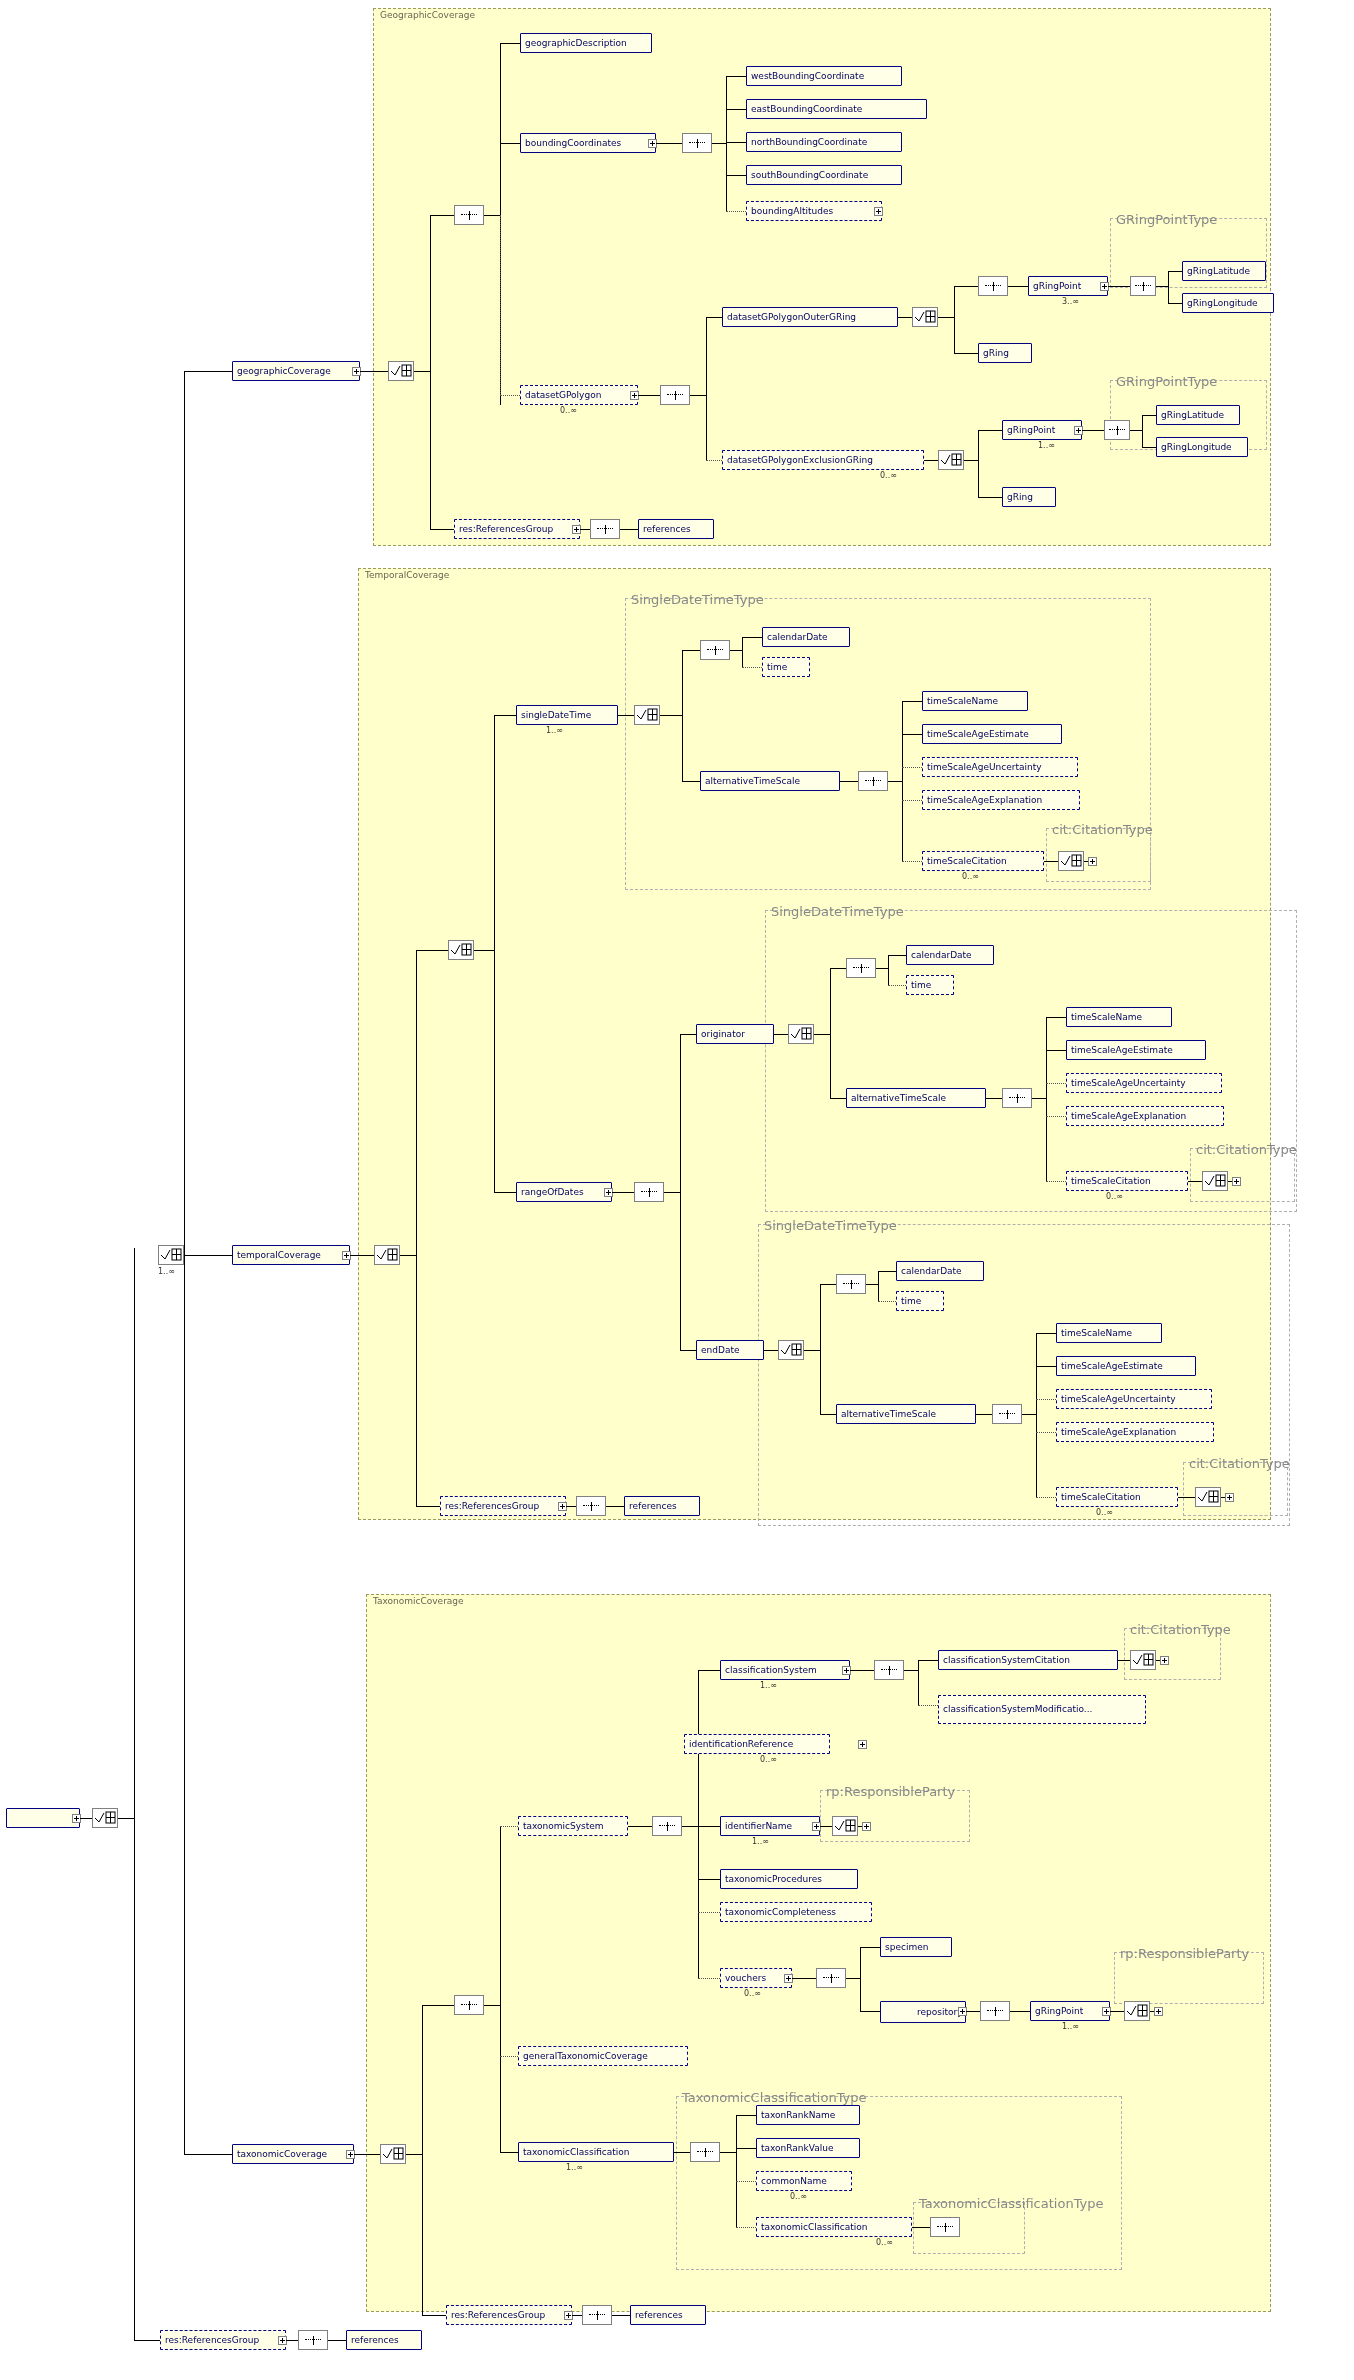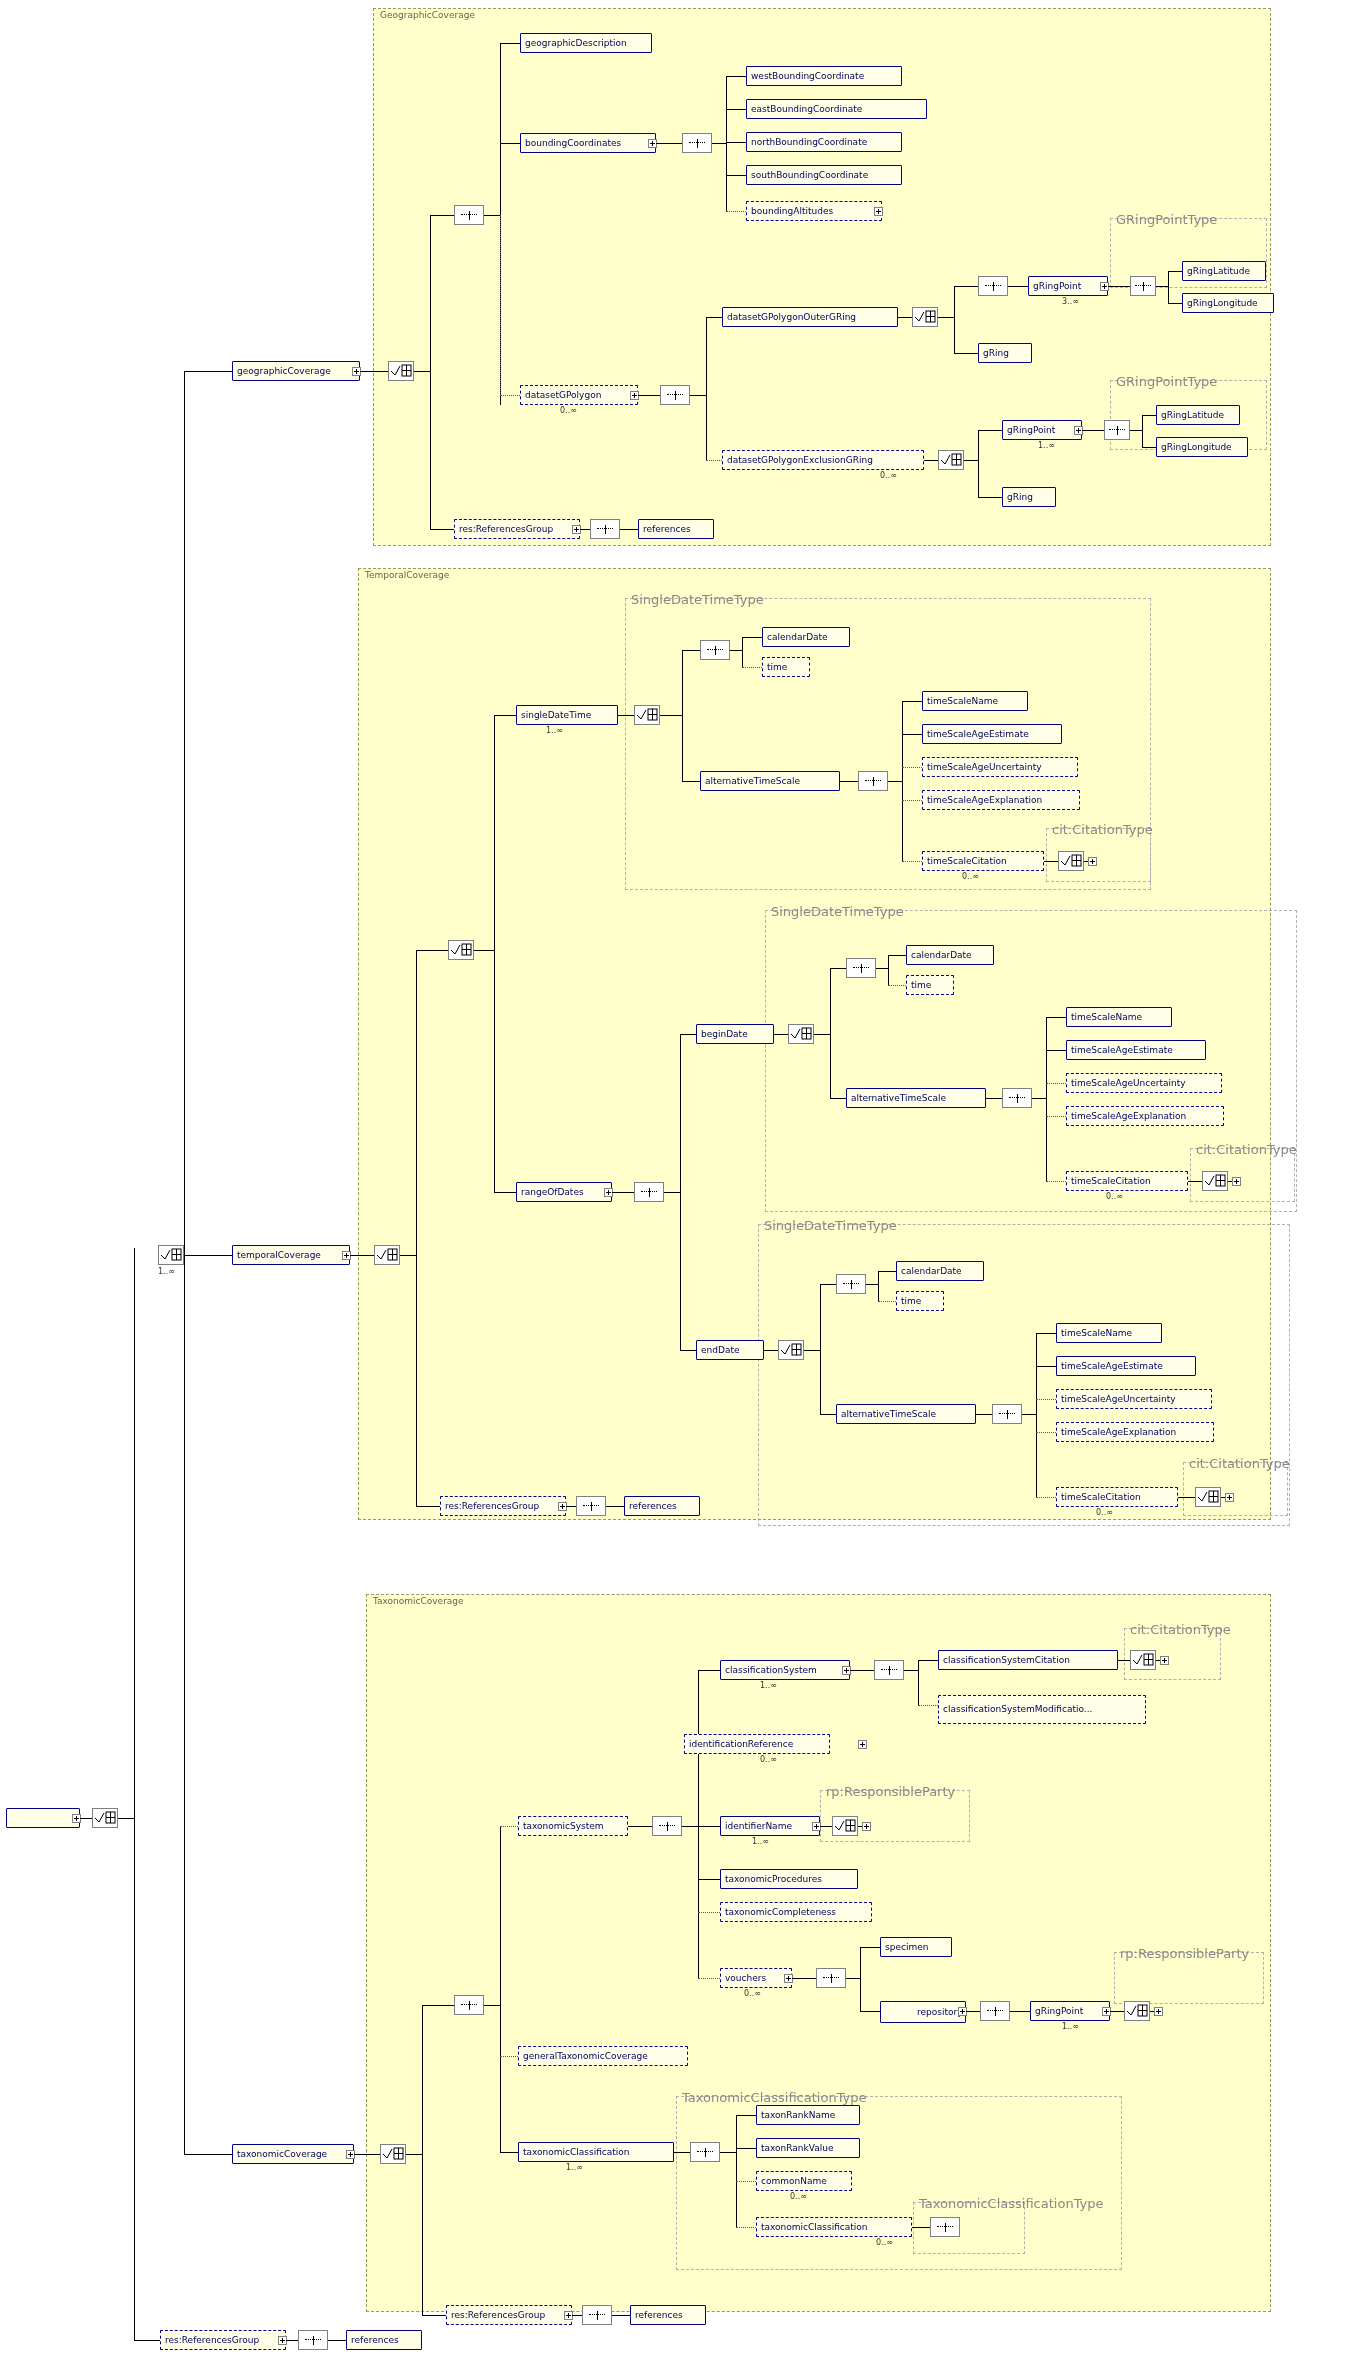--- a/index.html
+++ b/index.html
@@ -351,21 +351,21 @@
   <div class="seq" style="left:634px;top:1182px;width:30px;height:20px;">
     <div class="dots">
         <div class="bar"></div>
       </div>
   </div>
   <div class="ln h" style="left:612px;top:1192px;width:22px;"></div>
   <div class="ln h" style="left:664px;top:1192px;width:16px;"></div>
   <div class="ln v" style="left:680px;top:1034px;height:316px;"></div>
 
   <div class="ln h" style="left:680px;top:1034px;width:16px;"></div>
-  <div class="nd" style="left:696px;top:1024px;width:78px;height:20px;">beginDate</div>
+  <div class="nd" style="left:696px;top:1024px;width:78px;height:20px;">originator</div>
   <div class="cho" style="left:788px;top:1024px;width:26px;height:20px;">
     <svg width="24" height="18" style="display:block">
       <path d="M2 9 l4 4 l5 -9" stroke="#000" fill="none" stroke-width="1"></path>
       <rect x="13" y="3" width="9" height="11" stroke="#000" fill="none" stroke-width="1"></rect>
       <line x1="13" y1="8.5" x2="22" y2="8.5" stroke="#000" stroke-width="1"></line>
       <line x1="17.5" y1="3" x2="17.5" y2="14" stroke="#000" stroke-width="1"></line>
     </svg>
   </div>
   <div class="ln h" style="left:774px;top:1034px;width:14px;"></div>
   <div class="ln h" style="left:814px;top:1034px;width:16px;"></div>

